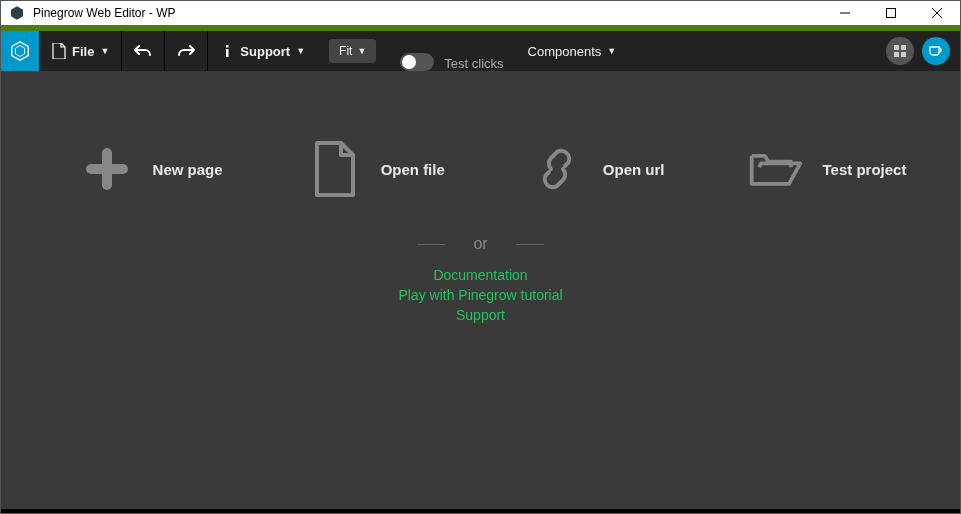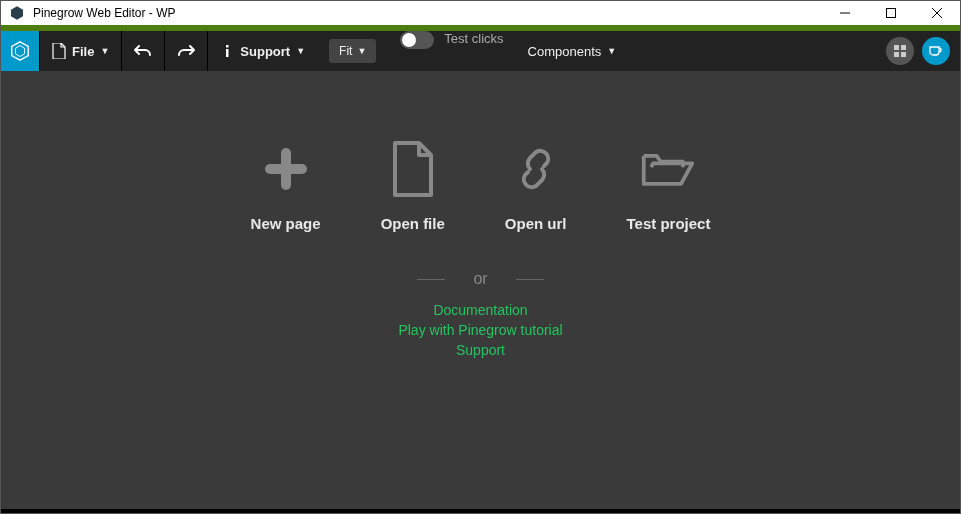--- a/index.html
+++ b/index.html
@@ -12,32 +12,32 @@
     .win-btn { width: 46px; height: 100%; display: flex; align-items: center; justify-content: center; cursor: pointer; }
     .win-btn svg { width: 10px; height: 10px; }
     
     .toolbar { height: 40px; background: #222; display: flex; align-items: stretch; color: #eee; font-size: 13px; }
     .tb-logo { width: 38px; background: #0099cc; display: flex; align-items: center; justify-content: center; }
     .tb-sep { width: 1px; background: #000; }
     .tb-item { display: flex; align-items: center; padding: 0 12px; cursor: pointer; gap: 6px; }
     .file-menu { font-weight: bold; }
     .caret { font-size: 9px; }
     .fit-btn { background: #444; border-radius: 3px; padding: 3px 10px; font-size: 12px; margin: 8px 12px; display: flex; align-items: center; gap: 5px; }
-    .toggle-wrap { display: flex; align-items: flex-start; padding: 0 12px; gap: 10px; }
+    .toggle-wrap { display: flex; align-items: flex-end; padding: 0 12px; gap: 10px; }
     .toggle { width: 34px; height: 18px; background: #555; border-radius: 9px; position: relative; }
     .toggle-knob { width: 14px; height: 14px; background: #fff; border-radius: 50%; position: absolute; left: 2px; top: 2px; }
     .toggle-label { color: #aaa; font-size: 13px; }
     .spacer { flex: 1; }
     .round-btn { width: 28px; height: 28px; border-radius: 50%; display: flex; align-items: center; justify-content: center; margin: 6px 4px; }
     .round-grey { background: #555; }
     .round-blue { background: #0099cc; margin-right: 10px; }
     
     .main { height: 438px; background: #3a3a3a; display: flex; flex-direction: column; align-items: center; padding-top: 70px; }
     .actions { display: flex; gap: 60px; margin-bottom: 32px; }
-    .action { display: flex; flex-direction: column; align-items: center; gap: 18px; cursor: pointer; color: #ddd; }
+    .action { display: flex; flex-direction: row; align-items: center; gap: 18px; cursor: pointer; color: #ddd; margin-left: 24px; }
     .action-icon { width: 56px; height: 56px; display: flex; align-items: center; justify-content: center; color: #888; }
     .action-label { font-size: 15px; font-weight: bold; color: #e8e8e8; }
     .or-row { display: flex; align-items: center; gap: 28px; color: #888; font-size: 16px; margin: 6px 0 14px; }
     .or-line { width: 28px; height: 1px; background: #666; }
     .links { display: flex; flex-direction: column; align-items: center; gap: 4px; }
     .link { color: #22c55e; font-size: 14px; cursor: pointer; }
     
     .bottombar { height: 6px; background: #000; }
   </style>
 </head>

